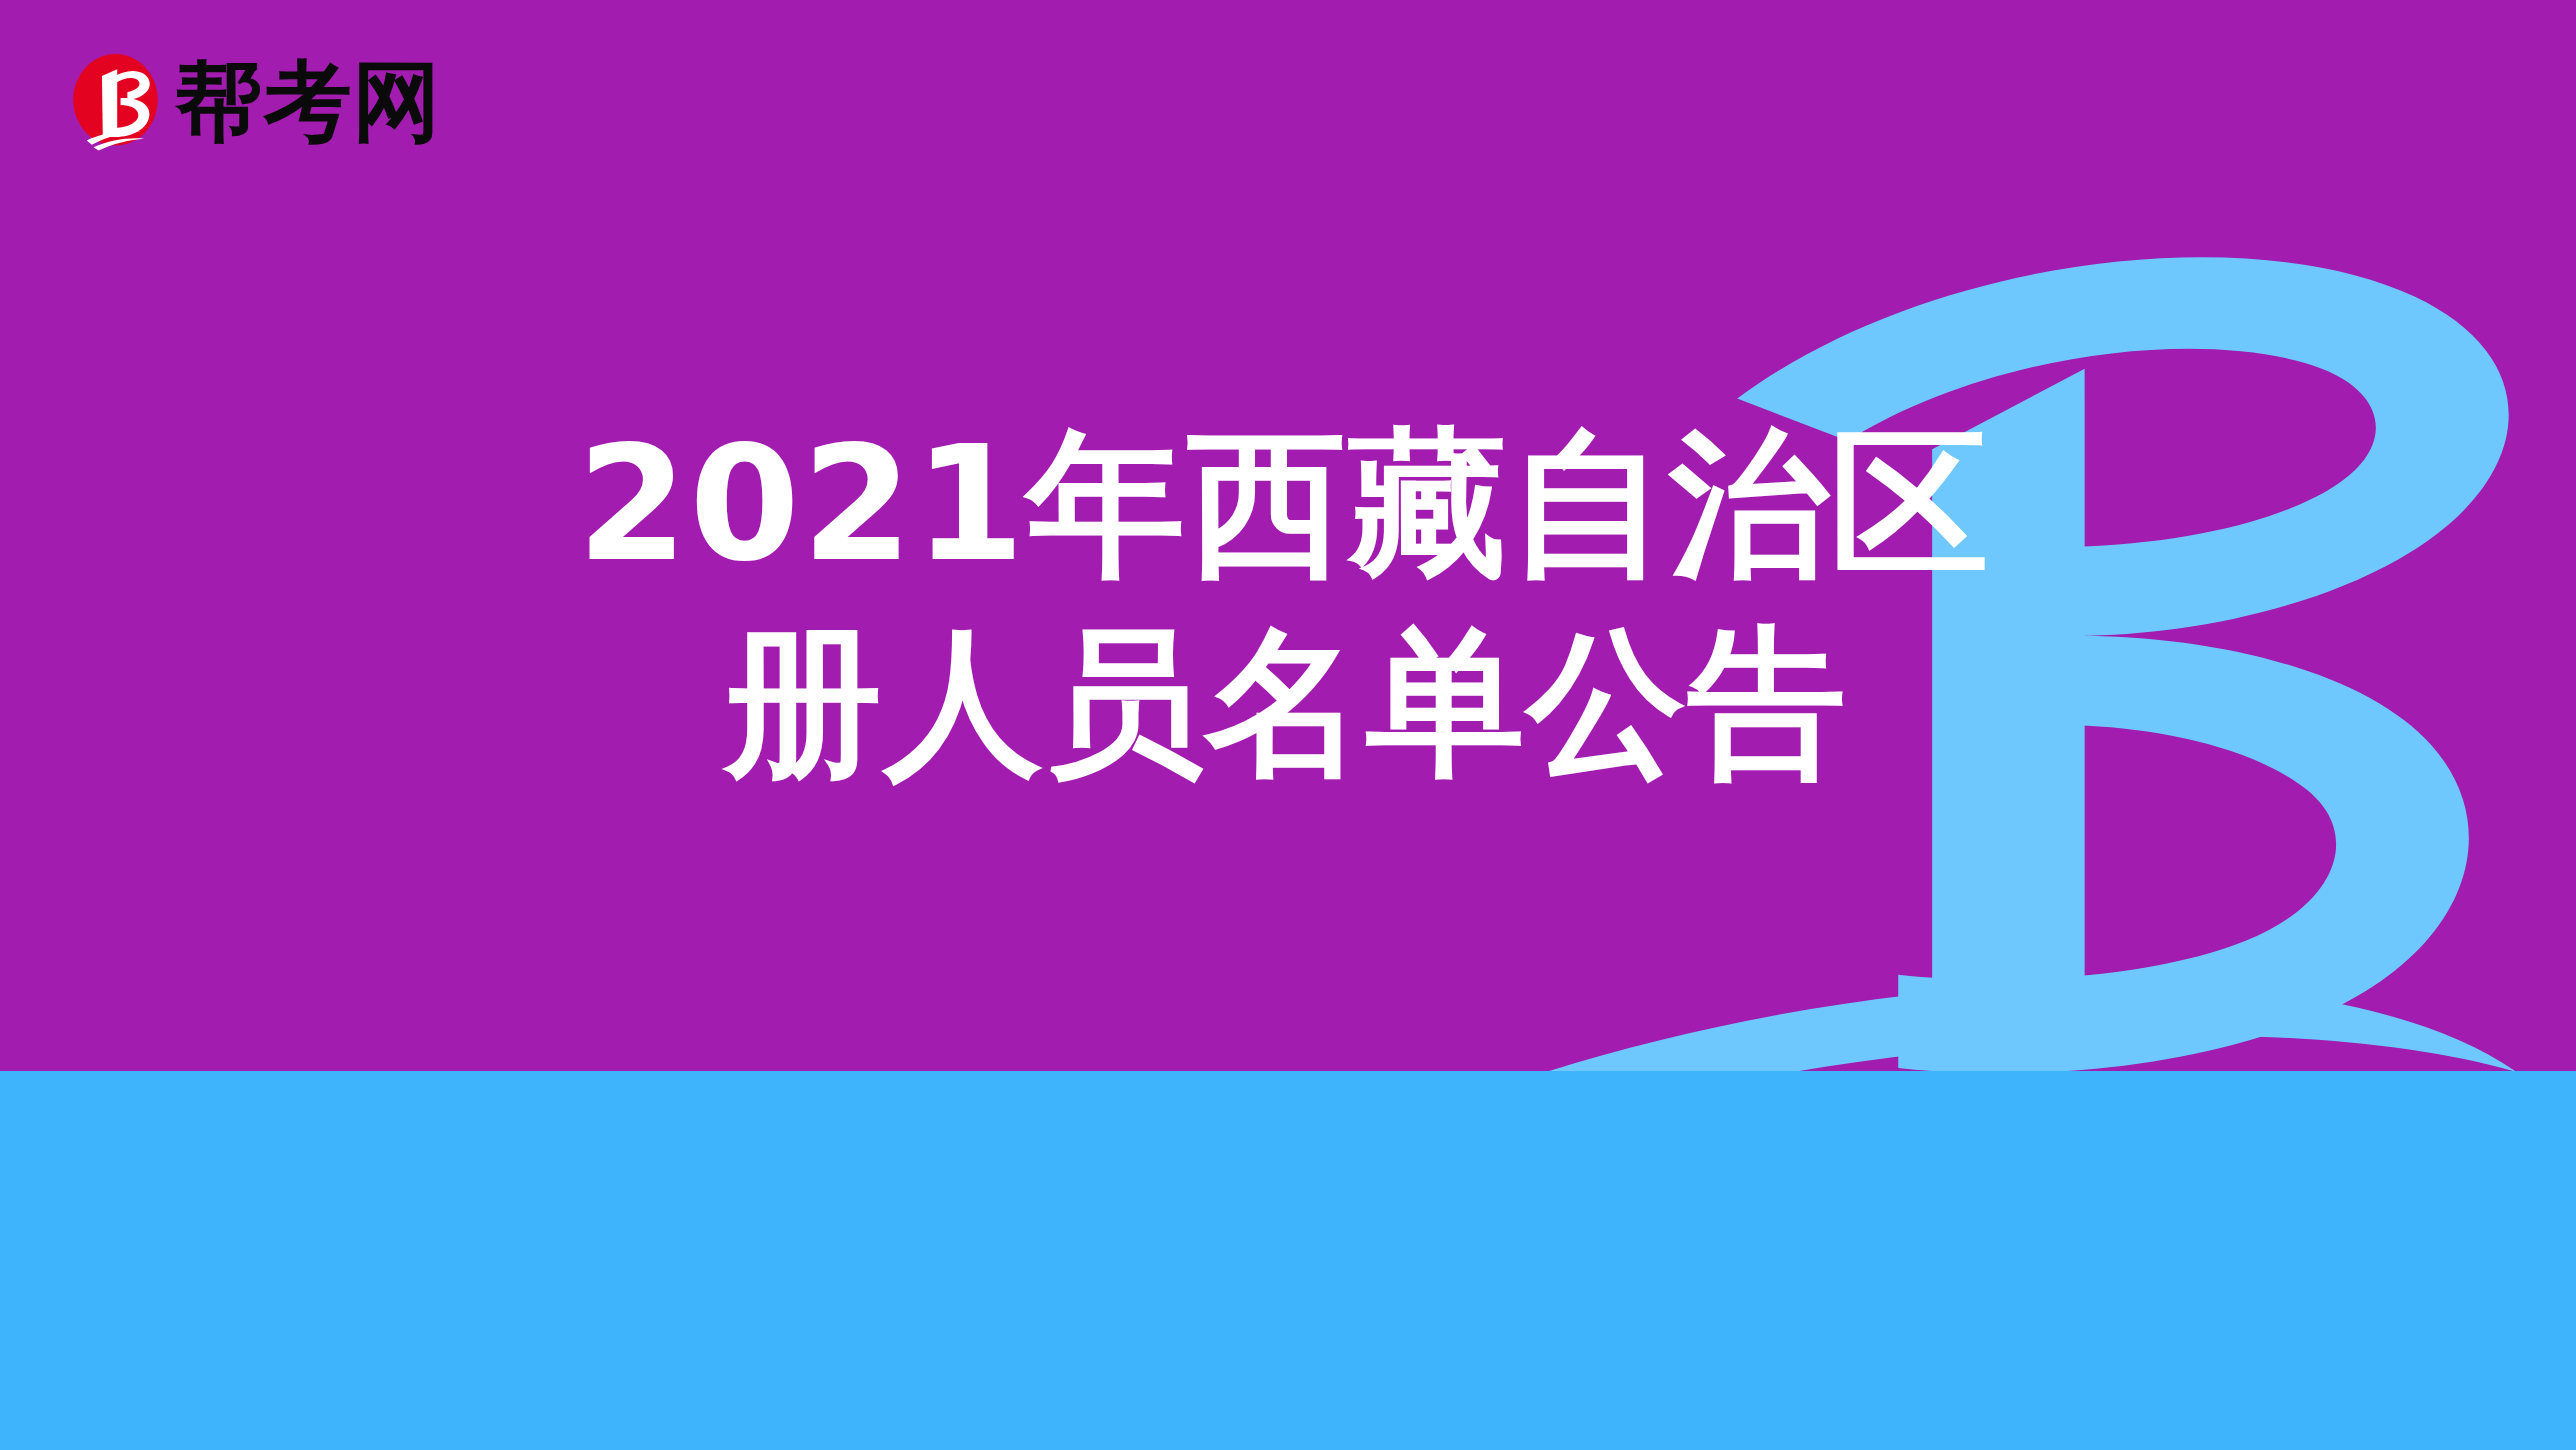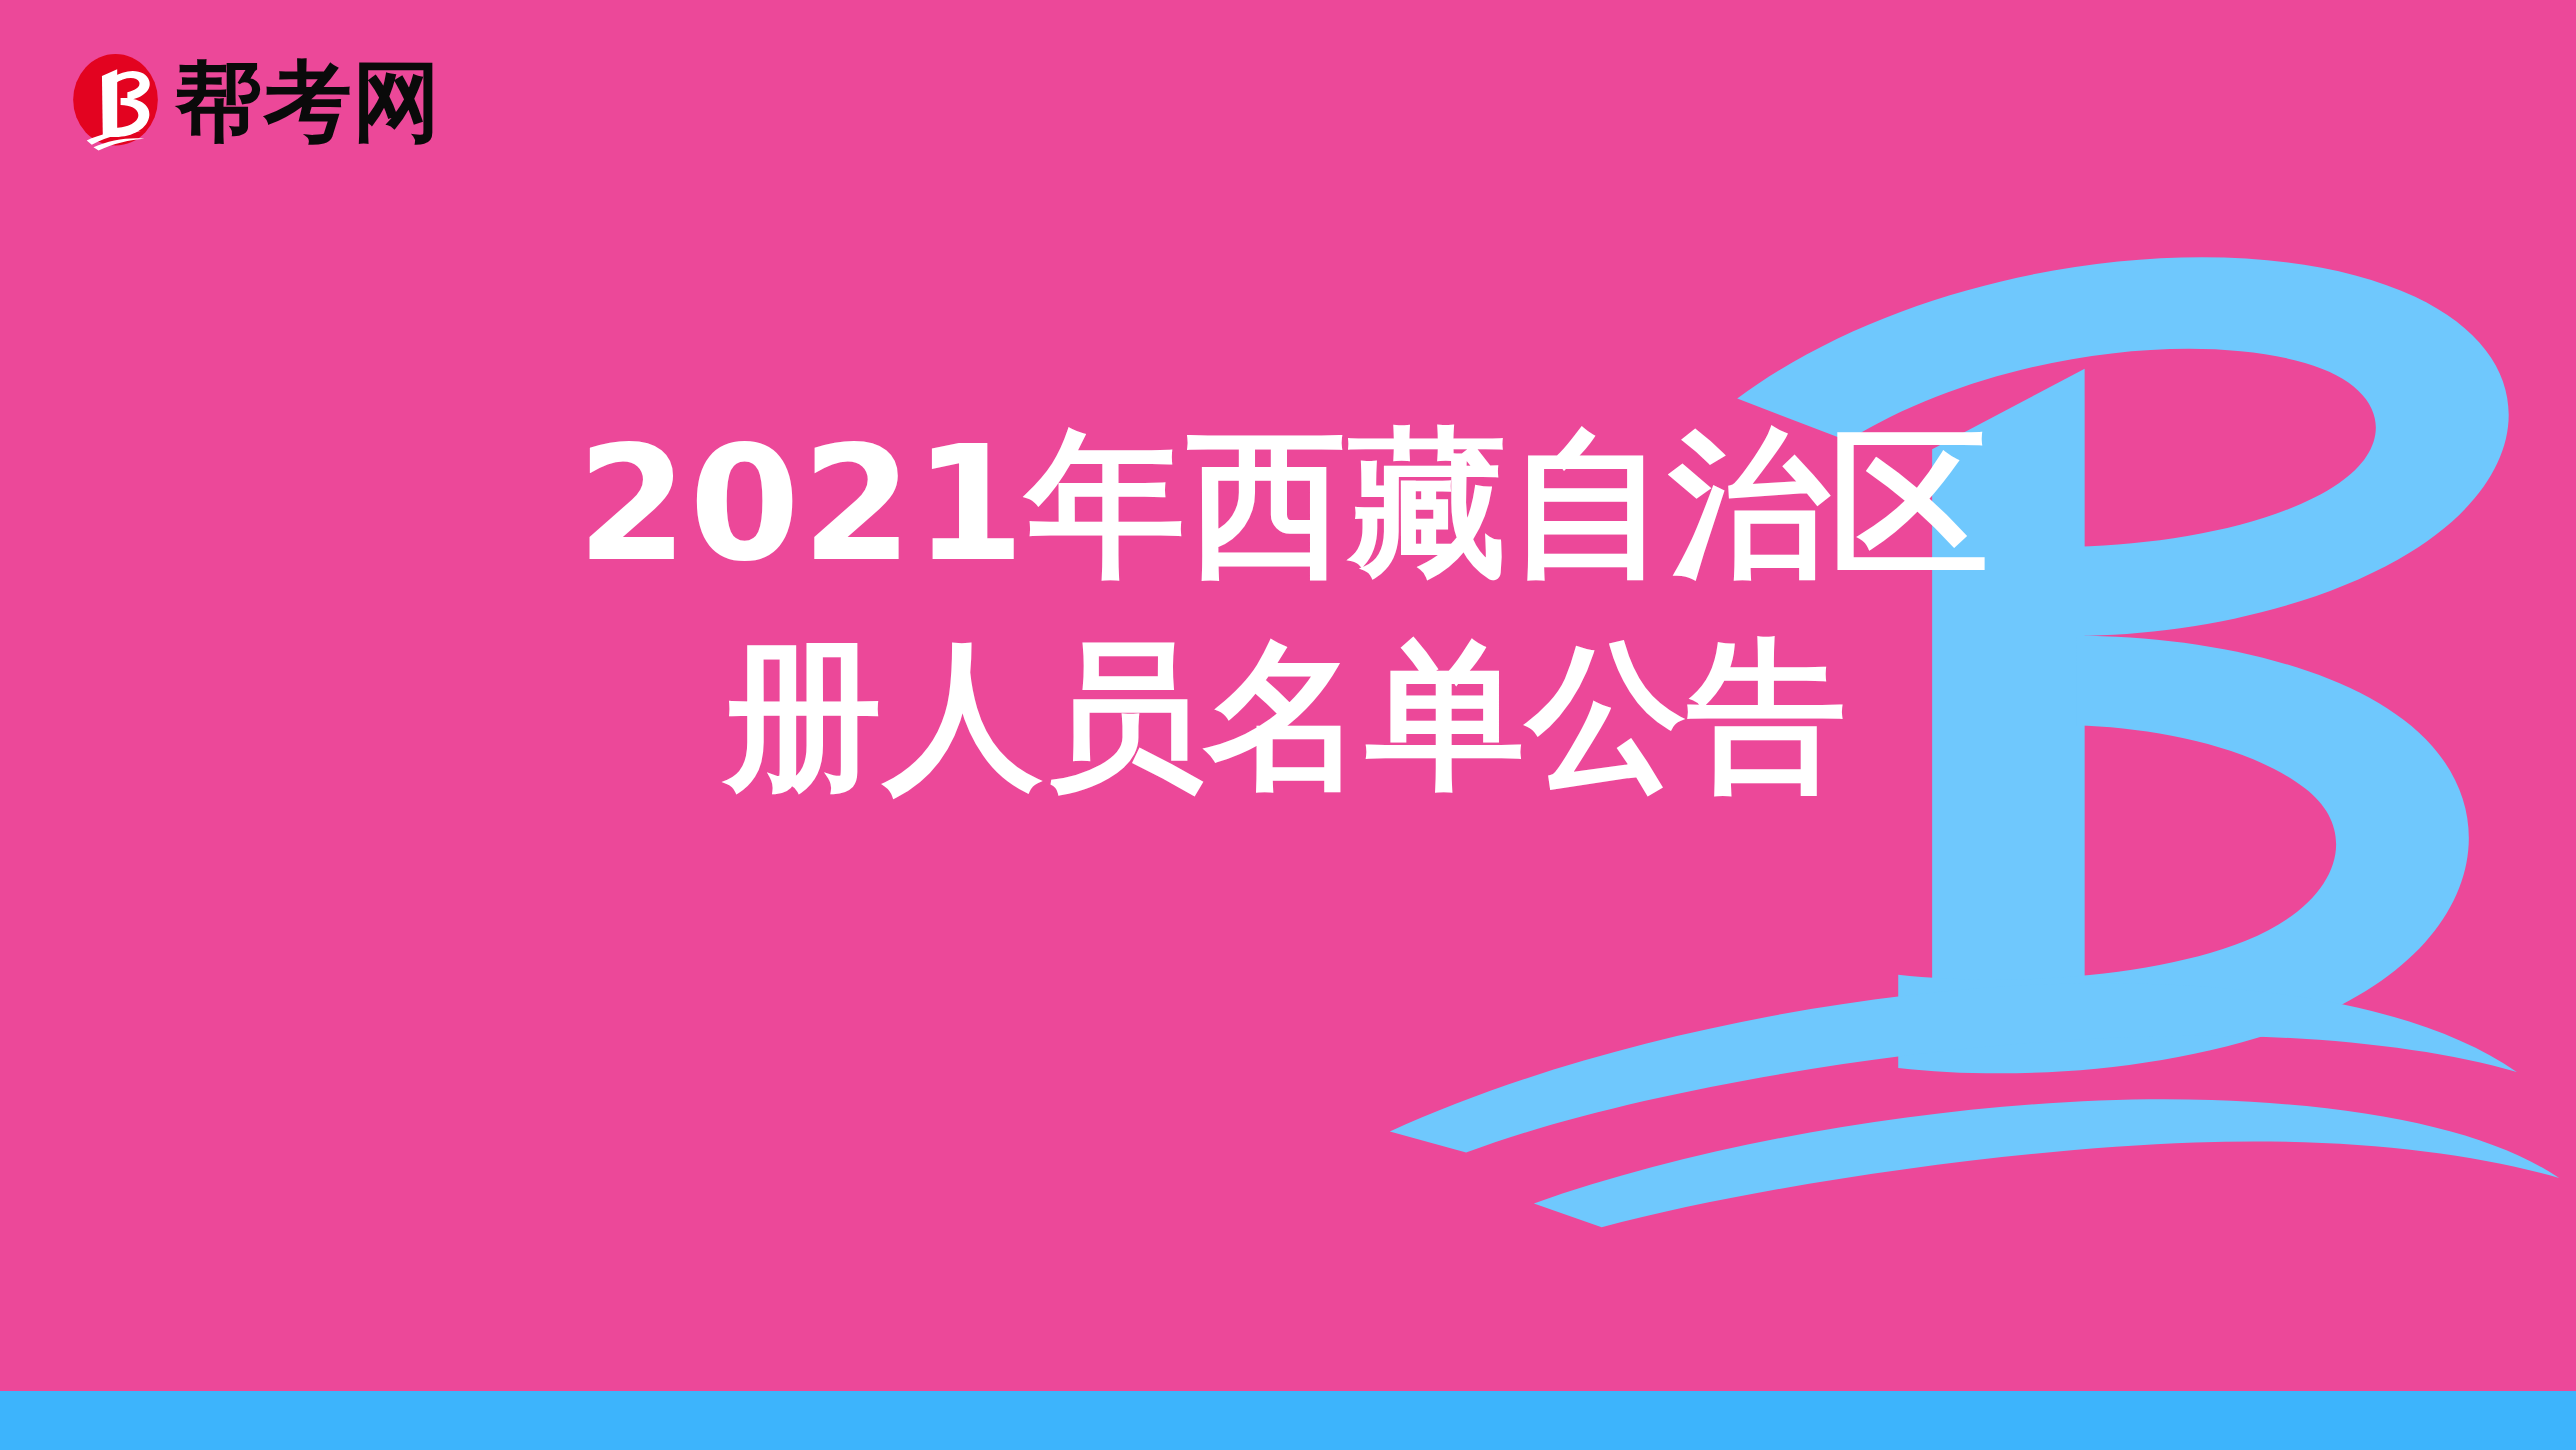--- a/index.html
+++ b/index.html
@@ -10,22 +10,22 @@
   body {
     width: 2576px;
     height: 1451px;
     overflow: hidden;
     font-family: "Liberation Sans", "DejaVu Sans", sans-serif;
   }
 
   #poster {
     position: relative;
     width: 2576px;
-    height: 1391px;
-    background: #ec4899;
+    height: 1071px;
+    background: #a21caf;
     overflow: hidden;
   }
 
   
   #watermark {
     position: absolute;
     right: -34px;
     top: 195px;
     width: 1271px;
     height: 1034px;
@@ -78,21 +78,21 @@
     font-weight: 700;
     font-size: 159px;
     line-height: 212px;
     letter-spacing: 1.7px;
     white-space: nowrap;
     font-family: "DejaVu Sans", "Liberation Sans", sans-serif;
     text-rendering: optimizeLegibility;
   }
   #line-1 { margin-left: -8.5px; }
   #line-2 { margin-left: -8.5px; }
-  #line-3 { margin-left: -5.1px; }
+  #line-3 { margin-left: -5.1px; font-family: Liberation Mono, monospace; }
 </style>
 </head>
 <body>
 
 <div id="poster">
 
   <div id="watermark">
     <svg viewBox="0 0 1500 1220" xmlns="http://www.w3.org/2000/svg" aria-hidden="true">
       <g fill="#6fc8fd">
 

